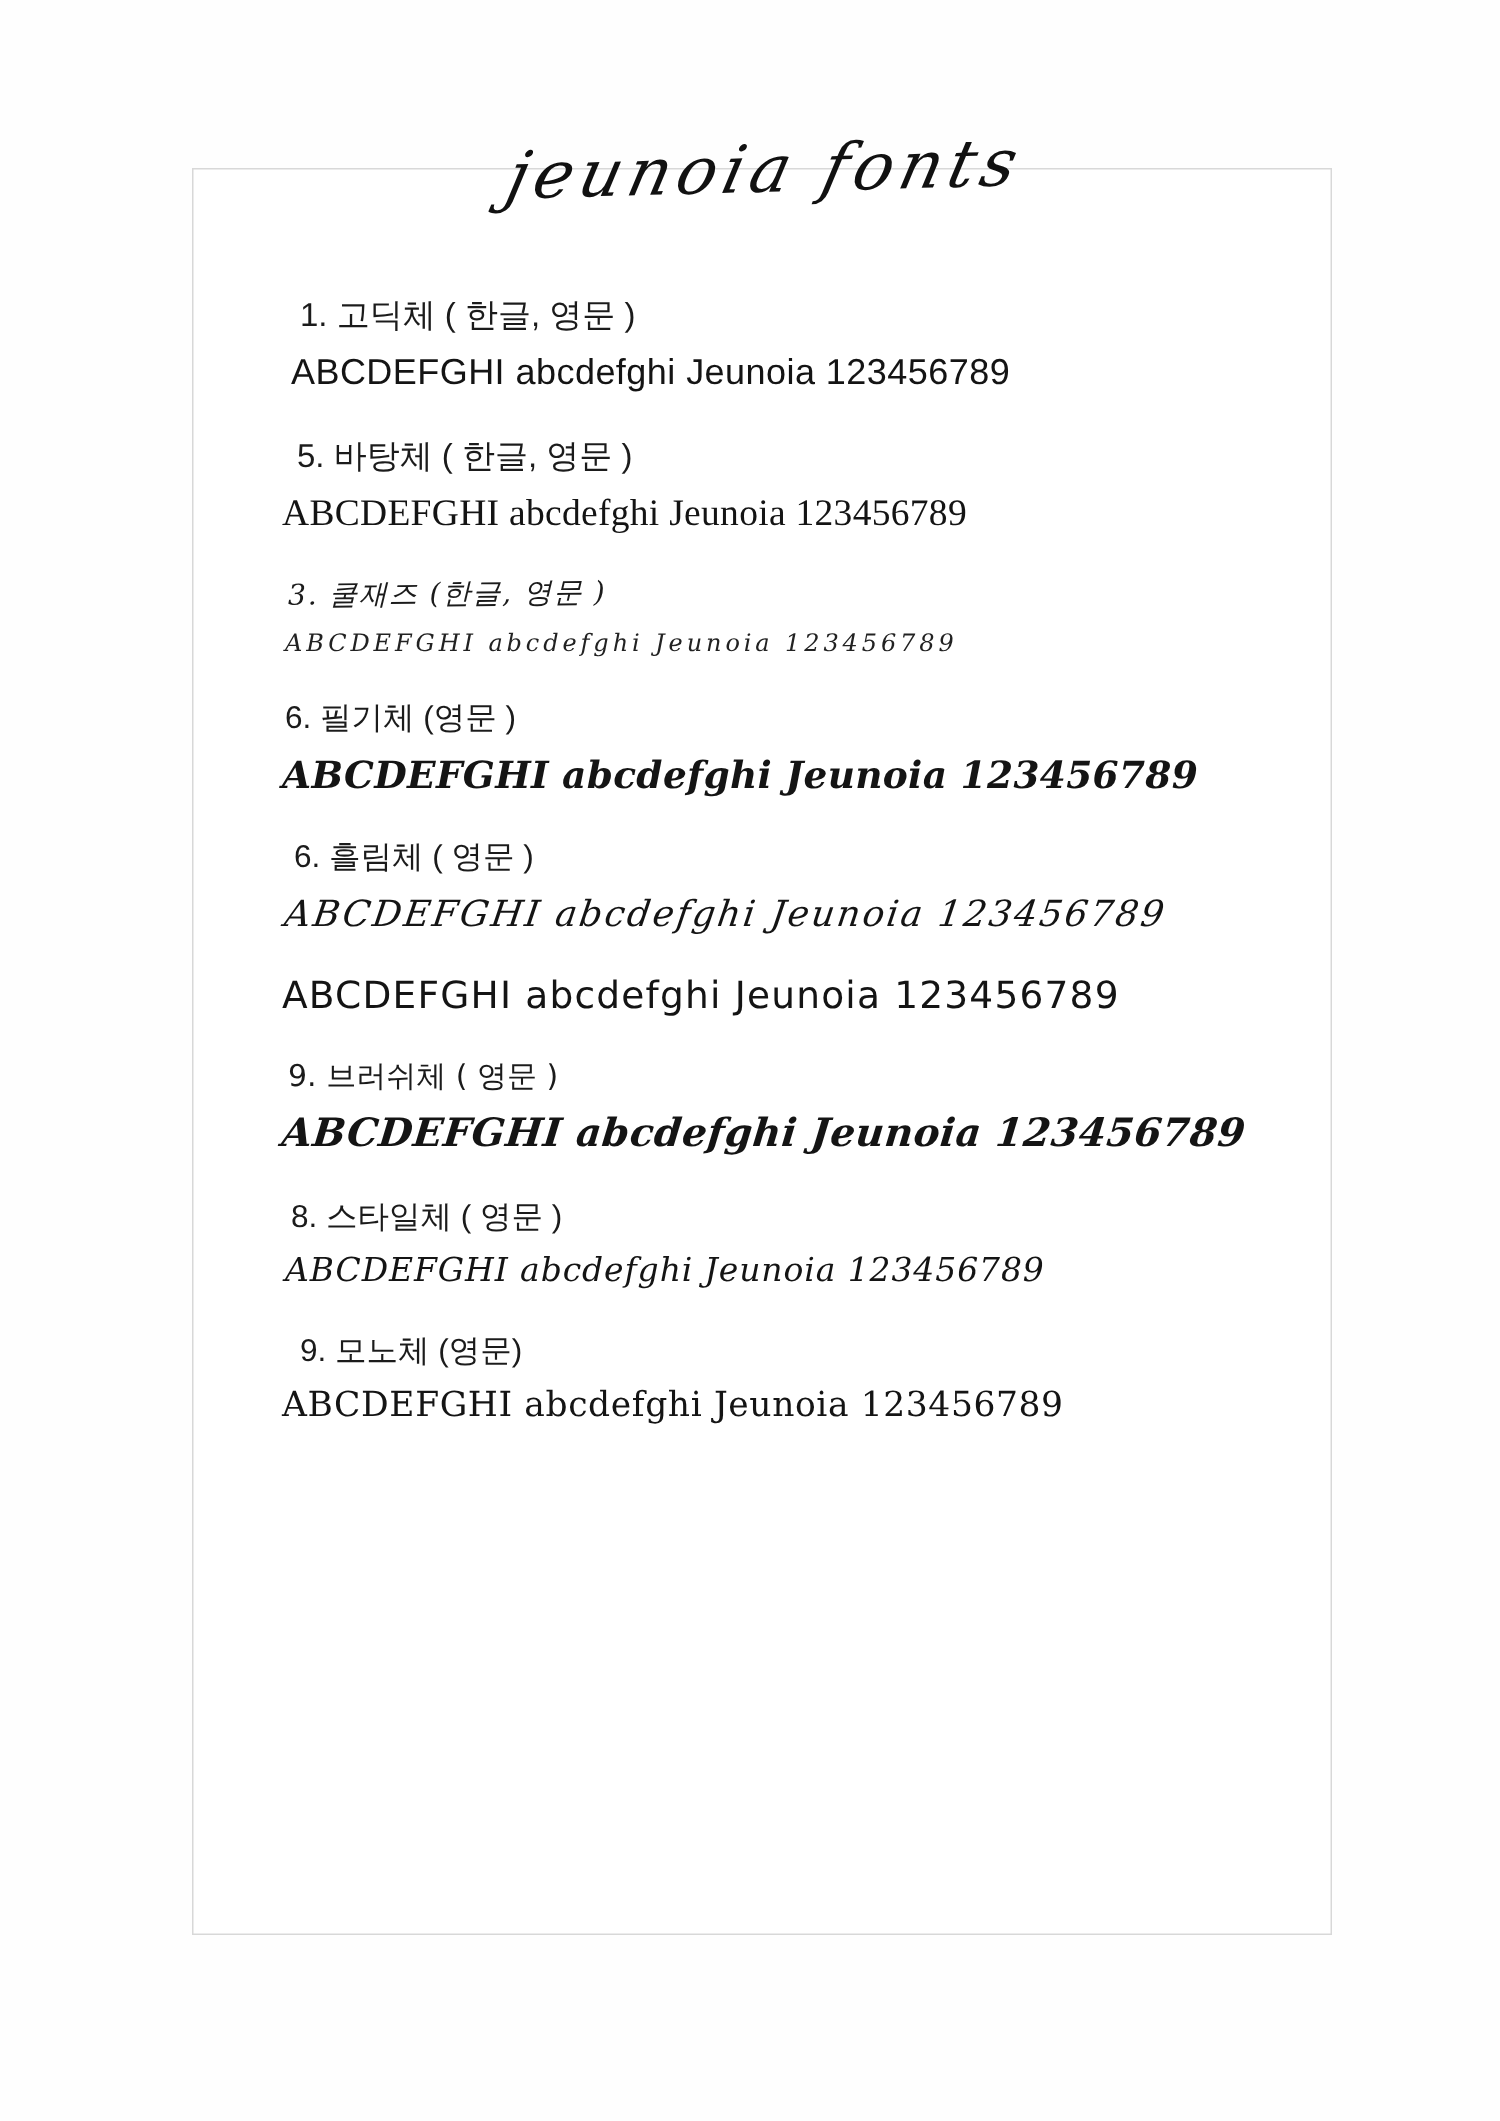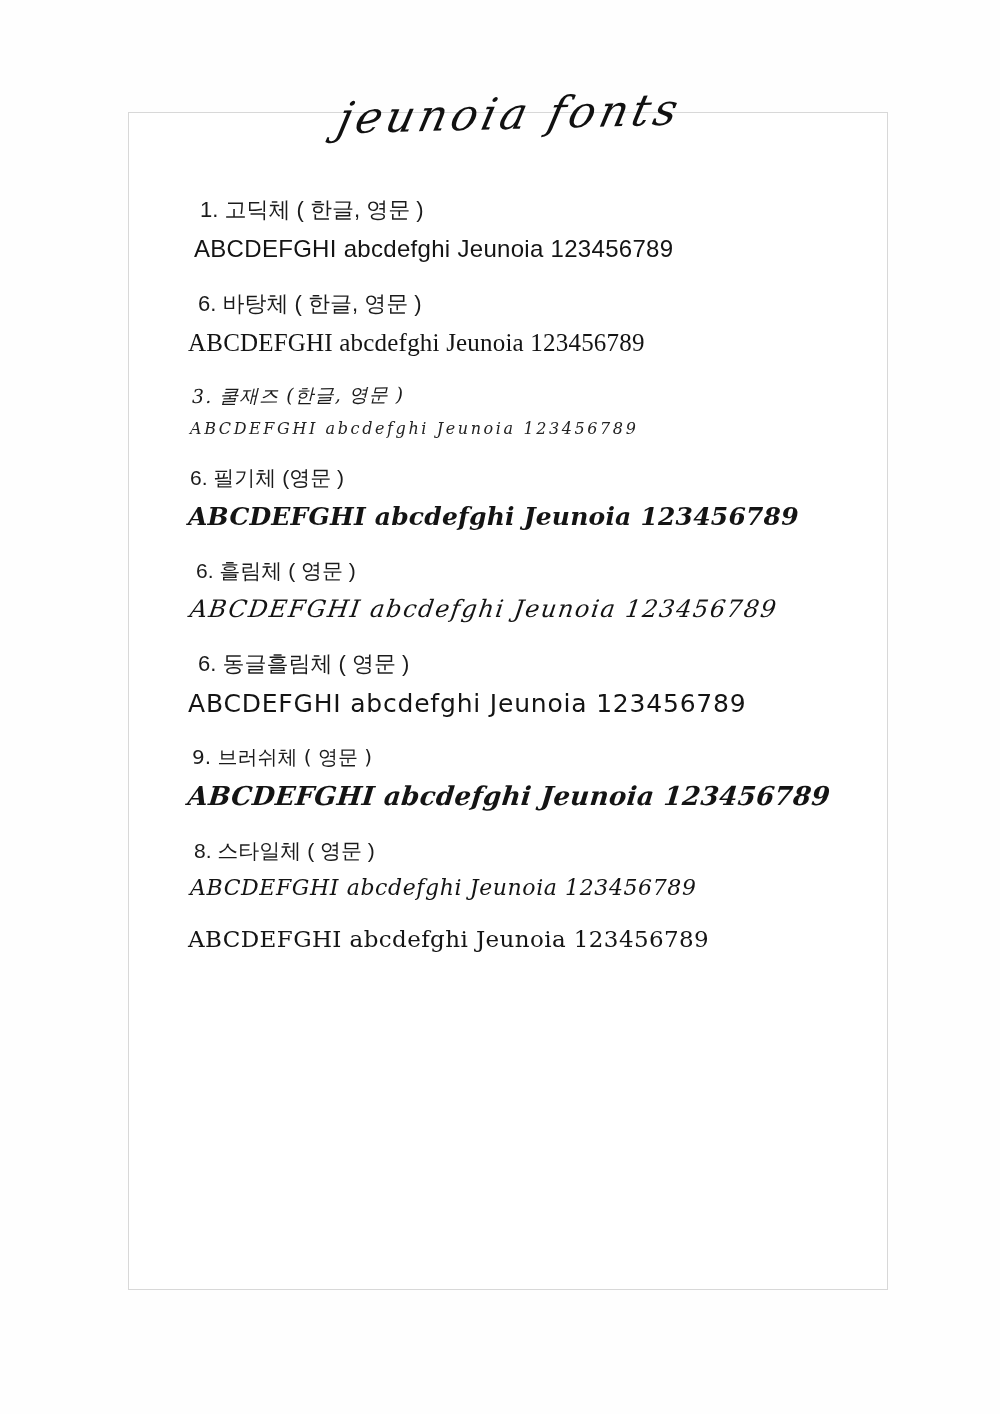--- a/index.html
+++ b/index.html
@@ -121,52 +121,52 @@
   <div id="title">jeunoia fonts</div>
 
   <div id="list">
 
     <div class="entry e1">
       <div class="label">1. 고딕체 ( 한글, 영문 )</div>
       <div class="sample">ABCDEFGHI abcdefghi Jeunoia 123456789</div>
     </div>
 
     <div class="entry e2">
-      <div class="label">6. 바탕체 ( 한글, 영문 )</div>
+      <div class="label">5. 바탕체 ( 한글, 영문 )</div>
       <div class="sample">ABCDEFGHI abcdefghi Jeunoia 123456789</div>
     </div>
 
     <div class="entry e3">
       <div class="label">3. 쿨재즈 (한글, 영문 )</div>
       <div class="sample">ABCDEFGHI abcdefghi Jeunoia 123456789</div>
     </div>
 
     <div class="entry e4">
       <div class="label">6. 필기체 (영문 )</div>
       <div class="sample">ABCDEFGHI abcdefghi Jeunoia 123456789</div>
     </div>
 
     <div class="entry e5">
       <div class="label">6.  흘림체 ( 영문 )</div>
       <div class="sample">ABCDEFGHI abcdefghi Jeunoia 123456789</div>
     </div>
 
     <div class="entry e6">
-      <div class="label">6.  동글흘림체 ( 영문 )</div>
       <div class="sample">ABCDEFGHI abcdefghi Jeunoia 123456789</div>
     </div>
 
     <div class="entry e7">
       <div class="label">9. 브러쉬체 ( 영문 )</div>
       <div class="sample">ABCDEFGHI abcdefghi Jeunoia 123456789</div>
     </div>
 
     <div class="entry e8">
       <div class="label">8. 스타일체 ( 영문 )</div>
       <div class="sample">ABCDEFGHI abcdefghi Jeunoia 123456789</div>
     </div>
 
     <div class="entry e9">
+      <div class="label">9. 모노체 (영문)</div>
       <div class="sample">ABCDEFGHI abcdefghi Jeunoia 123456789</div>
     </div>
 
   </div>
 </div>
 
 </body></html>

